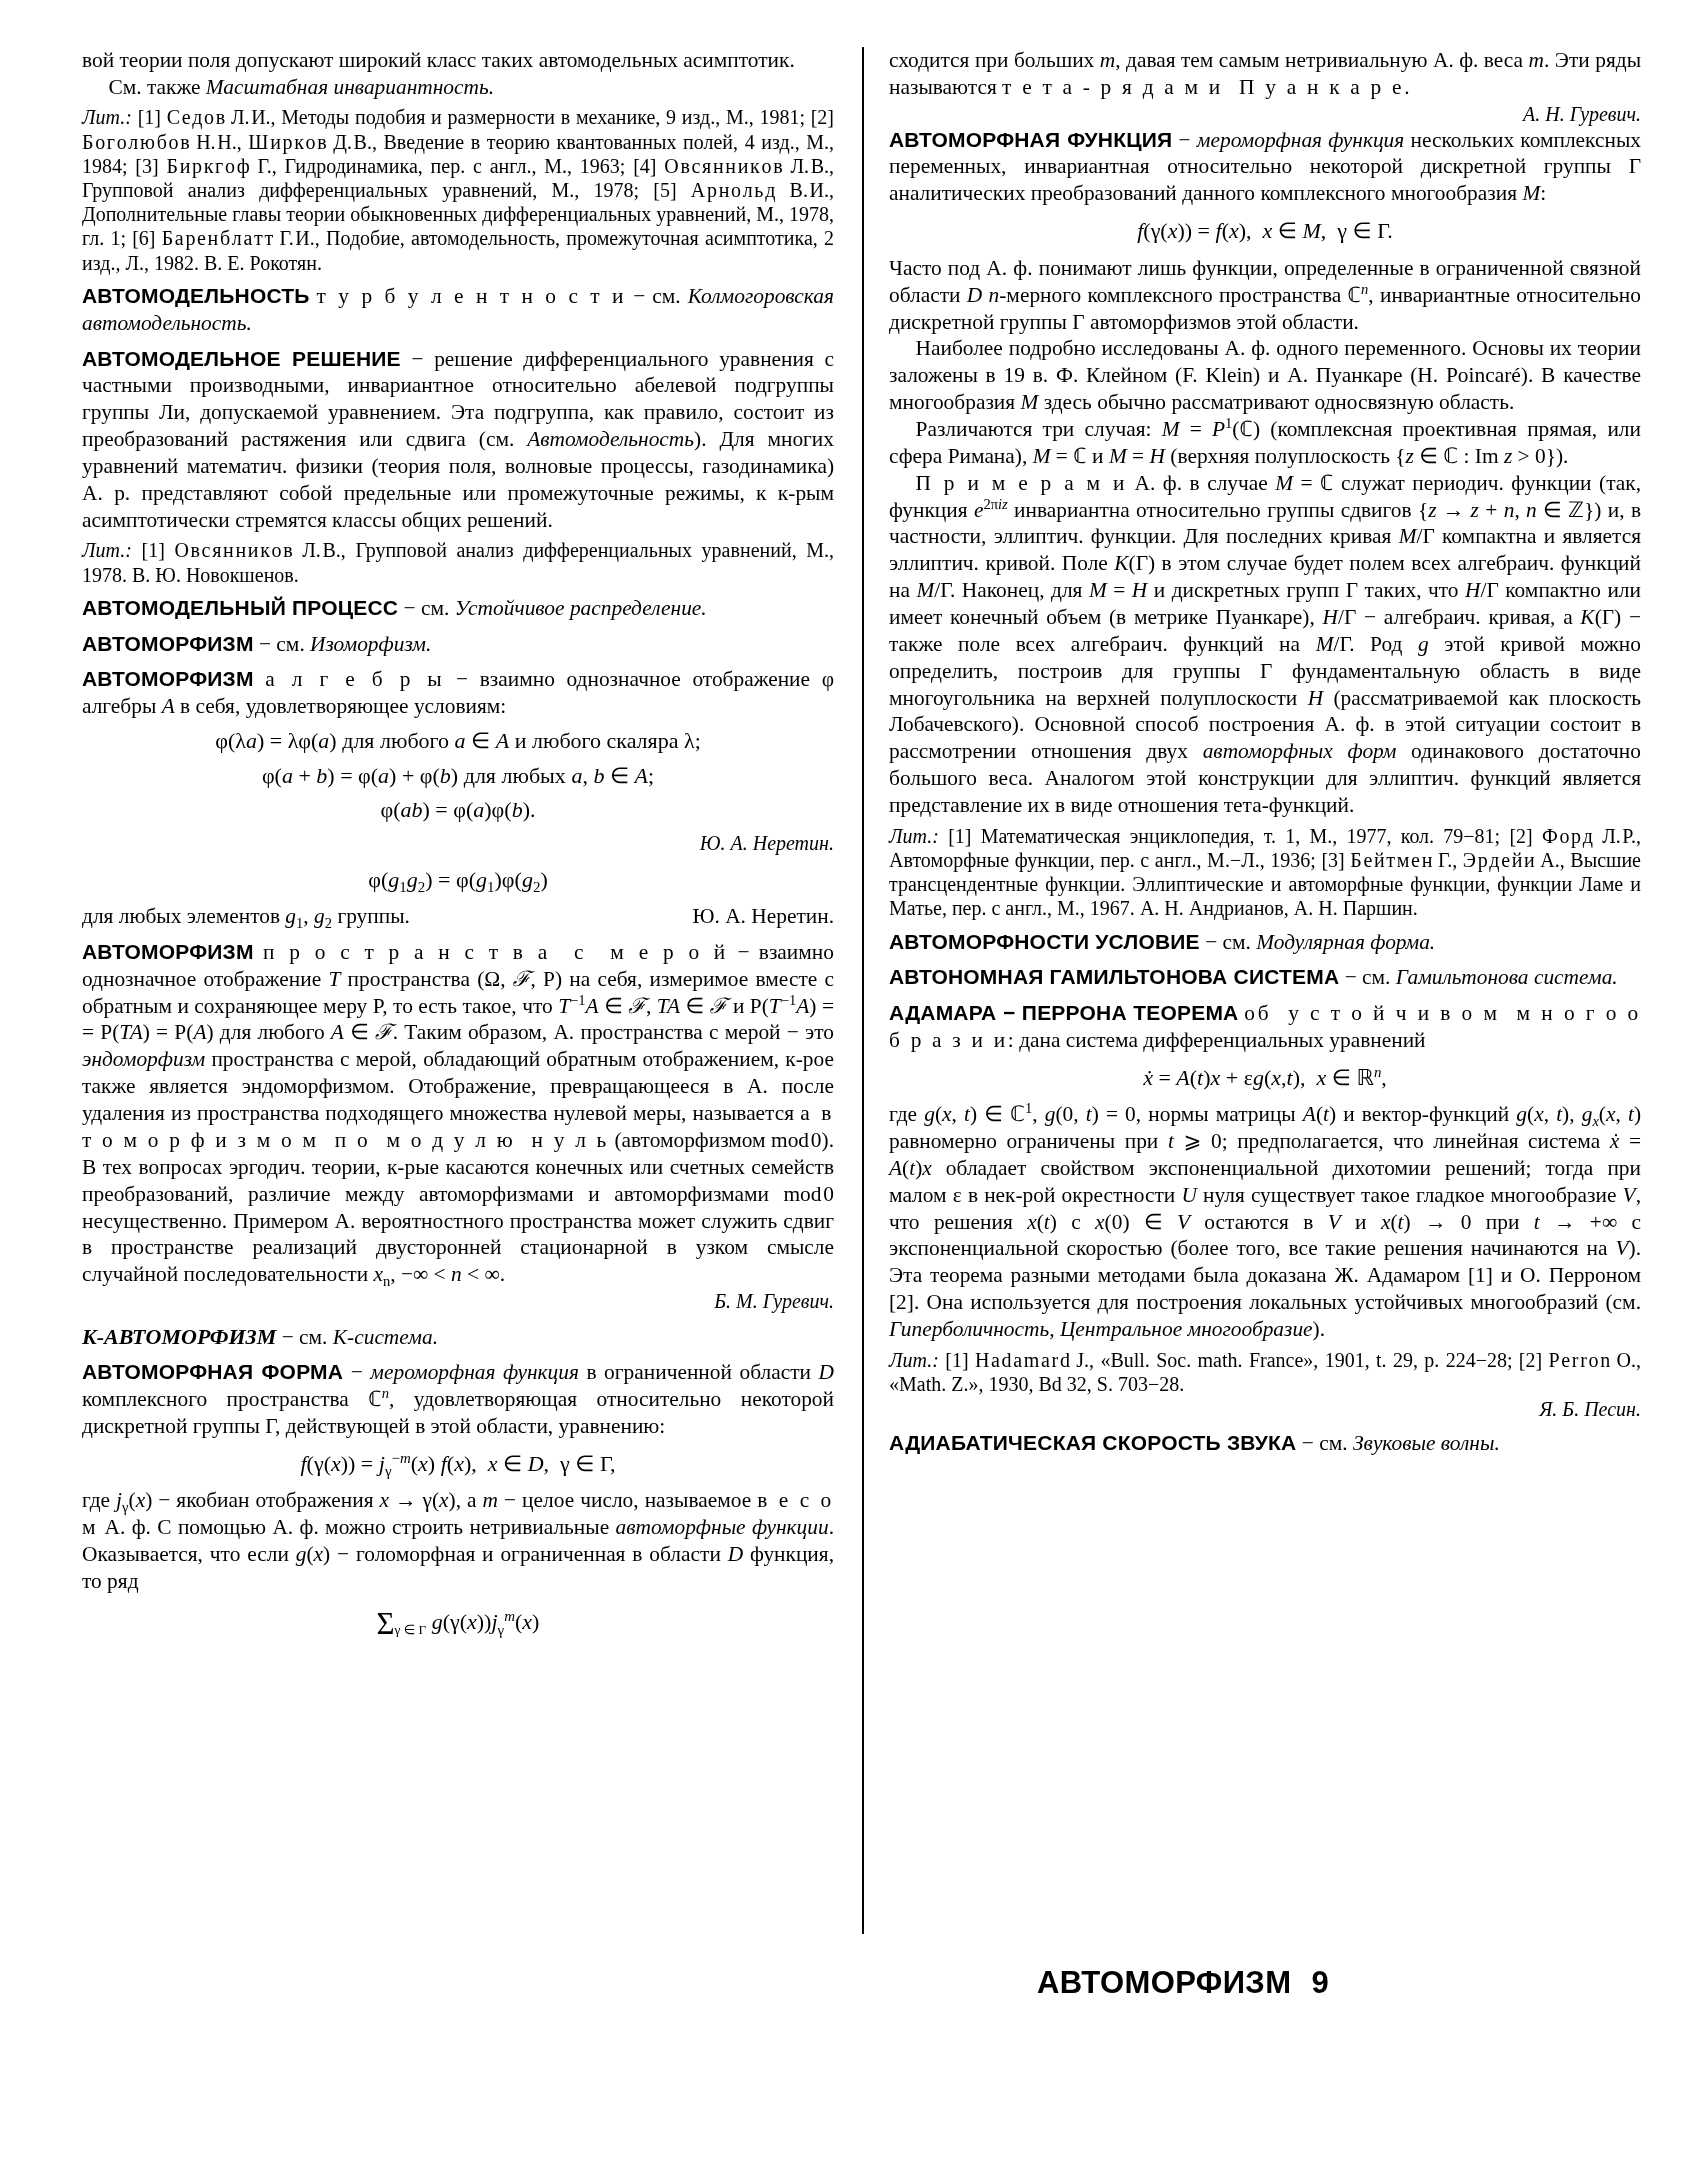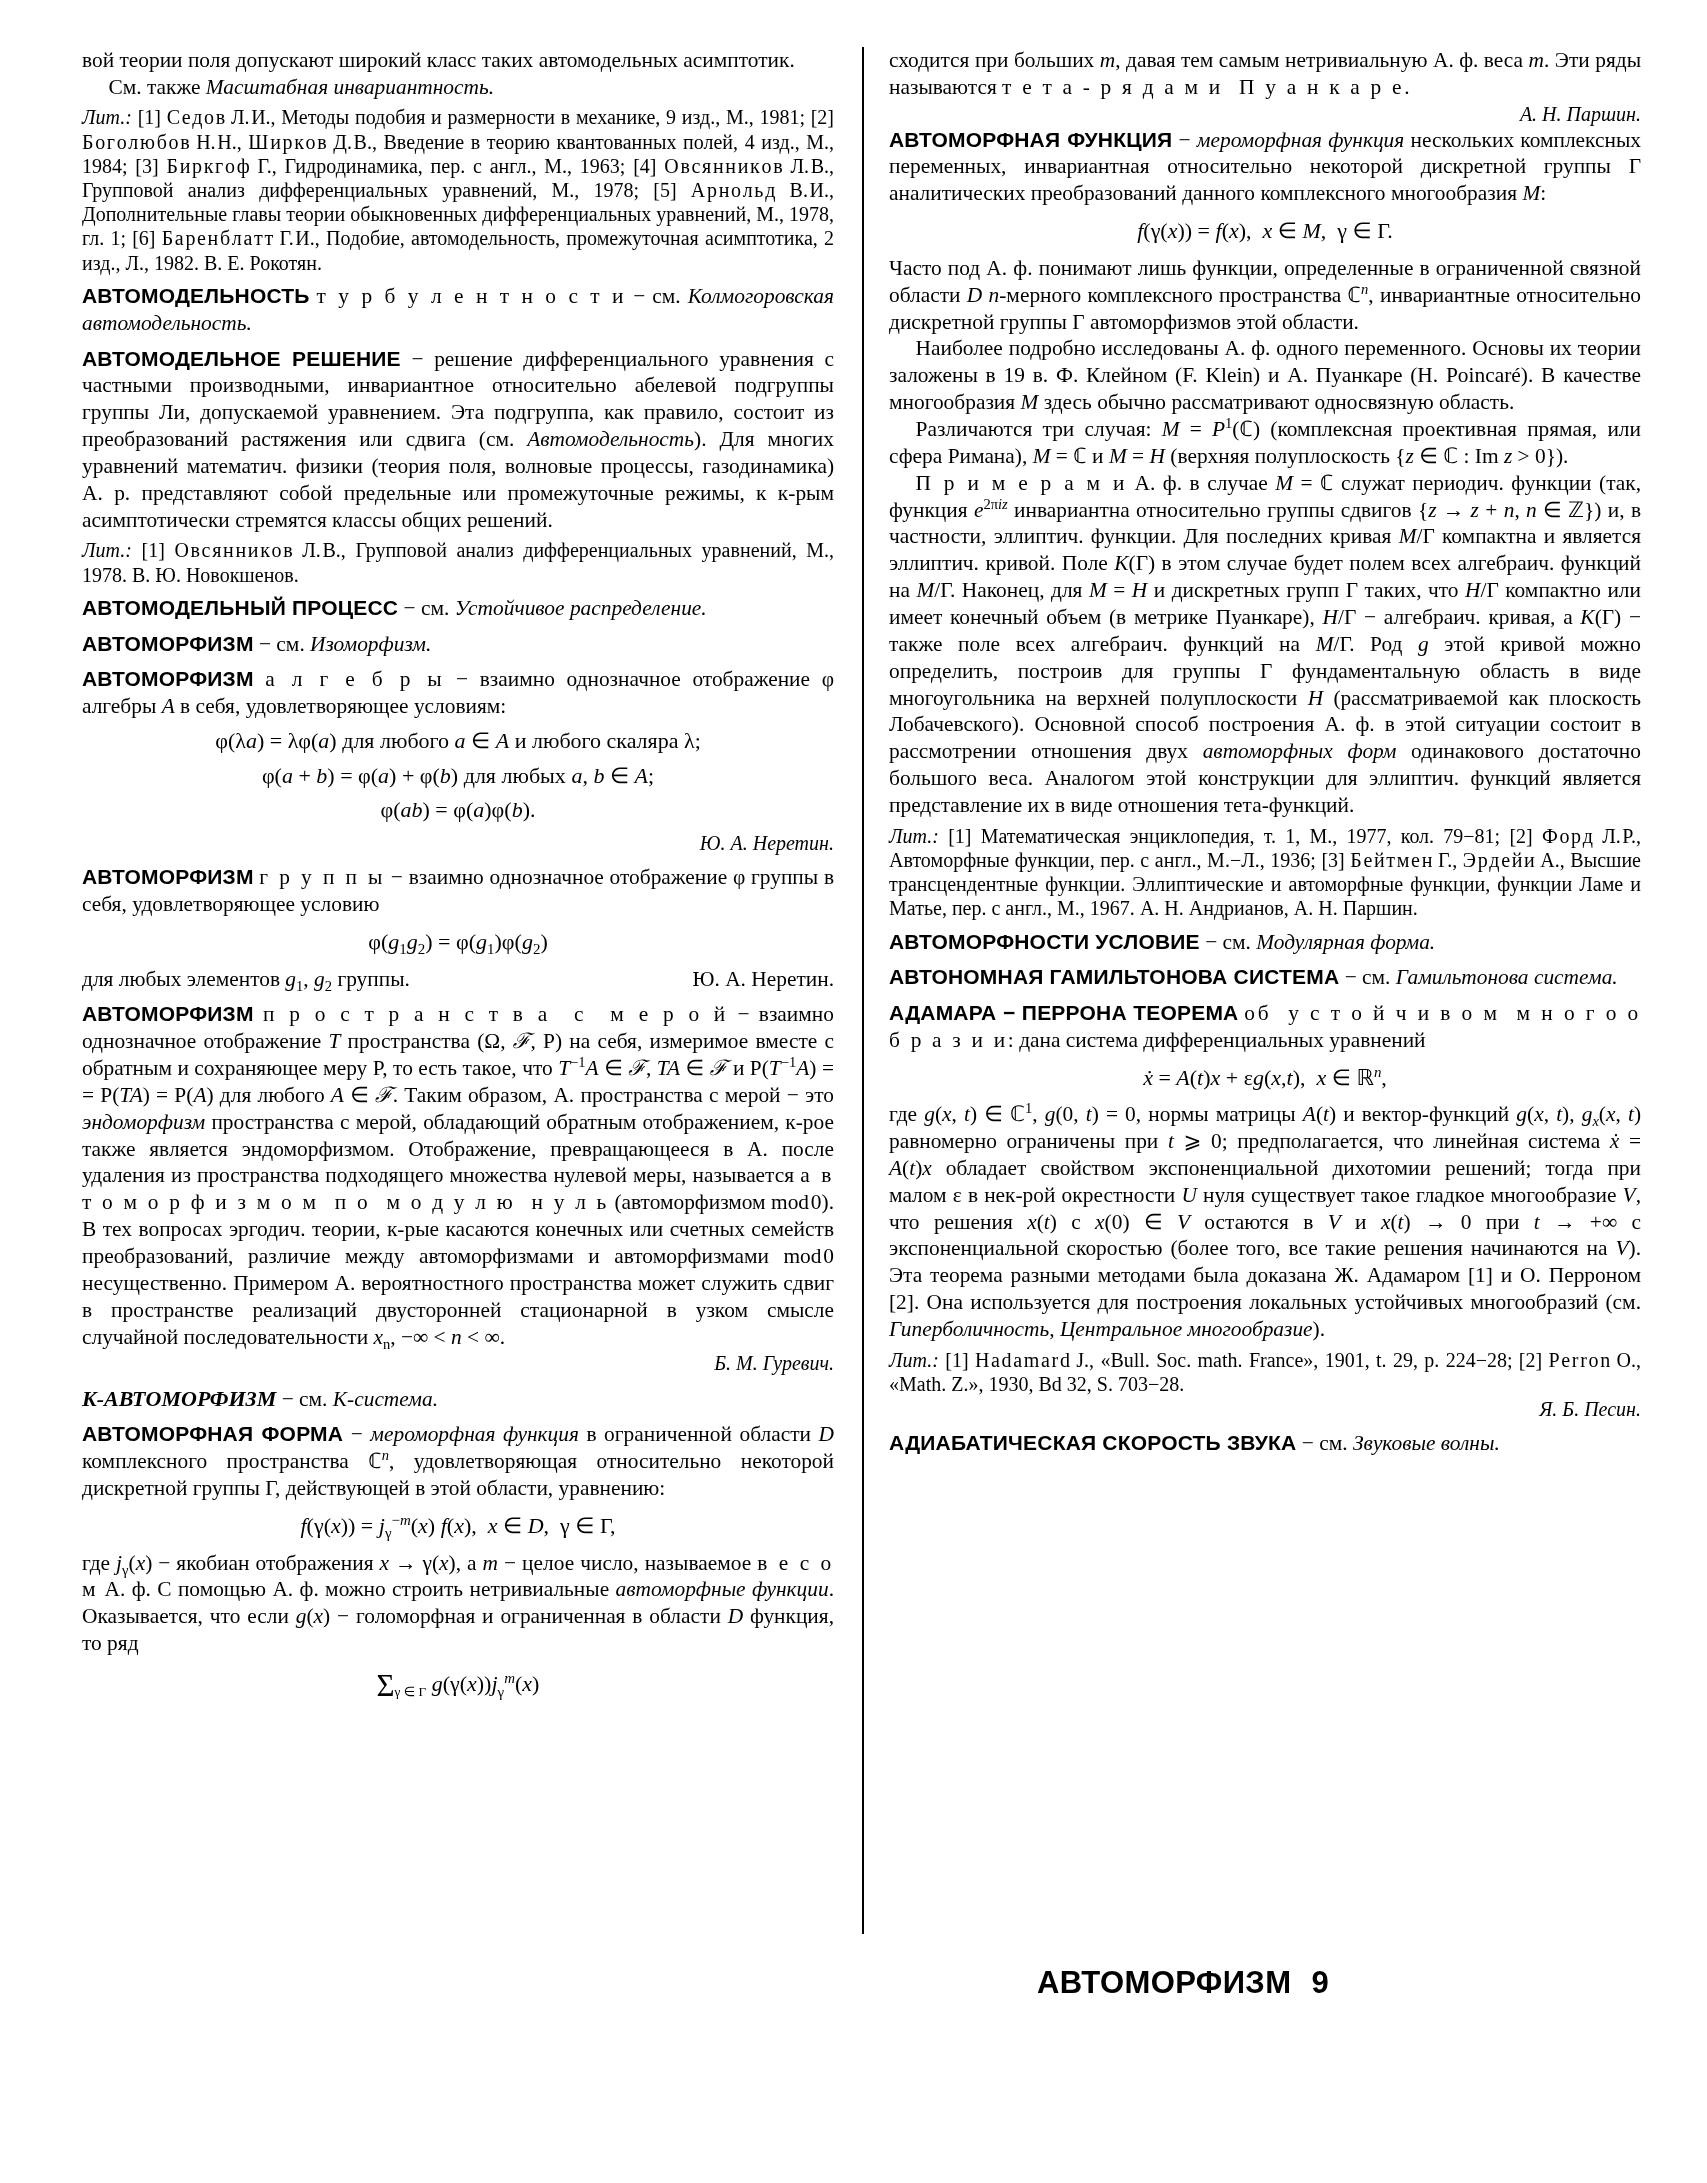--- a/index.html
+++ b/index.html
@@ -147,21 +147,20 @@
       <p class="para entry"><span class="hw">АВТОМОРФИЗМ</span> − см. <i>Изоморфизм.</i></p>
 
       <p class="para entry"><span class="hw">АВТОМОРФИЗМ</span> <span class="sp">а л г е б р ы</span> − взаимно однозначное отображение φ алгебры <span class="mi">A</span> в себя, удовлетворяющее условиям:</p>
 
       <div class="formula tight">φ(λ<span class="mi">a</span>) = λφ(<span class="mi">a</span>) для любого <span class="mi">a</span> ∈ <span class="mi">A</span> и любого скаляра λ;</div>
       <div class="formula tight">φ(<span class="mi">a</span> + <span class="mi">b</span>) = φ(<span class="mi">a</span>) + φ(<span class="mi">b</span>) для любых <span class="mi">a</span>, <span class="mi">b</span> ∈ <span class="mi">A</span>;</div>
       <div class="formula tight">φ(<span class="mi">ab</span>) = φ(<span class="mi">a</span>)φ(<span class="mi">b</span>).</div>
 
       <p class="author">Ю. А. Неретин.</p>
 
-      <p class="para entry"><span class="hw">АВТОМОРФИЗМ</span> <span class="sp">г р у п п ы</span> − взаимно однозначное отображение φ группы в себя, удовлетворяющее условию</p>
 
       <div class="formula">φ(<span class="mi">g</span><sub>1</sub><span class="mi">g</span><sub>2</sub>) = φ(<span class="mi">g</span><sub>1</sub>)φ(<span class="mi">g</span><sub>2</sub>)</div>
 
       <p class="para">для любых элементов <span class="mi">g</span><sub>1</sub>, <span class="mi">g</span><sub>2</sub> группы. <span class="author-inline" style="float:right">Ю. А. Неретин.</span></p>
 
       <p class="para entry"><span class="hw">АВТОМОРФИЗМ</span> <span class="sp">п р о с т р а н с т в а&nbsp; с&nbsp; м е р о й</span> − взаимно однозначное отображение <span class="mi">T</span> пространства (Ω, <span class="mi">ℱ</span>, P) на себя, измеримое вместе с обратным и сохраняющее меру P, то есть такое, что <span class="mi">T</span><sup>−1</sup><span class="mi">A</span> ∈ <span class="mi">ℱ</span>, <span class="mi">TA</span> ∈ <span class="mi">ℱ</span> и P(<span class="mi">T</span><sup>−1</sup><span class="mi">A</span>) = = P(<span class="mi">TA</span>) = P(<span class="mi">A</span>) для любого <span class="mi">A</span> ∈ <span class="mi">ℱ</span>. Таким образом, А. пространства с мерой − это <i>эндоморфизм</i> пространства с мерой, обладающий обратным отображением, к-рое также является эндоморфизмом. Отображение, превращающееся в А. после удаления из пространства подходящего множества нулевой меры, называется <span class="sp">а в т о м о р ф и з м о м&nbsp; п о&nbsp; м о д у л ю&nbsp; н у л ь</span> (автоморфизмом mod 0). В тех вопросах эргодич. теории, к-рые касаются конечных или счетных семейств преобразований, различие между автоморфизмами и автоморфизмами mod 0 несущественно. Примером А. вероятностного пространства может служить сдвиг в пространстве реализаций двусторонней стационарной в узком смысле случайной последовательности <span class="mi">x</span><sub>n</sub>, −∞ &lt; <span class="mi">n</span> &lt; ∞.</p>
 
       <p class="author">Б. М. Гуревич.</p>
 
       <p class="para entry"><span class="hw-it"><i>K</i>-АВТОМОРФИЗМ</span> − см. <i>K-система.</i></p>
@@ -172,21 +171,21 @@
 
       <p class="para">где <span class="mi">j</span><sub>γ</sub>(<span class="mi">x</span>) − якобиан отображения <span class="mi">x</span> → γ(<span class="mi">x</span>), а <span class="mi">m</span> − целое число, называемое <span class="sp">в е с о м</span> А.&nbsp;ф. С помощью А.&nbsp;ф. можно строить нетривиальные <i>автоморфные функции</i>. Оказывается, что если <span class="mi">g</span>(<span class="mi">x</span>) − голоморфная и ограниченная в области <span class="mi">D</span> функция, то ряд</p>
 
       <div class="formula"><span class="bigsum">Σ</span><span class="ssub">γ ∈ Γ</span> <span class="mi">g</span>(γ(<span class="mi">x</span>))<span class="mi">j</span><sub>γ</sub><sup><span class="mi">m</span></sup>(<span class="mi">x</span>)</div>
 
     </div>
 
     <div class="col col-right">
 
       <p class="para">сходится при больших <span class="mi">m</span>, давая тем самым нетривиальную А.&nbsp;ф. веса <span class="mi">m</span>. Эти ряды называются <span class="sp">т е т а - р я д а м и&nbsp; П у а н к а р е.</span></p>
-      <p class="author">А. Н. Паршин.</p>
+      <p class="author">А. Н. Гуревич.</p>
 
       <p class="para"><span class="hw">АВТОМОРФНАЯ ФУНКЦИЯ</span> − <i>мероморфная функция</i> нескольких комплексных переменных, инвариантная относительно некоторой дискретной группы Γ аналитических преобразований данного комплексного многообразия <span class="mi">M</span>:</p>
 
       <div class="formula"><span class="mi">f</span>(γ(<span class="mi">x</span>)) = <span class="mi">f</span>(<span class="mi">x</span>),&nbsp; <span class="mi">x</span> ∈ <span class="mi">M</span>,&nbsp; γ ∈ Γ.</div>
 
       <p class="para">Часто под А.&nbsp;ф. понимают лишь функции, определенные в ограниченной связной области <span class="mi">D</span> <span class="mi">n</span>-мерного комплексного пространства ℂ<sup><span class="mi">n</span></sup>, инвариантные относительно дискретной группы Γ автоморфизмов этой области.</p>
 
       <p class="para indent">Наиболее подробно исследованы А.&nbsp;ф. одного переменного. Основы их теории заложены в 19 в. Ф. Клейном (F.&nbsp;Klein) и А. Пуанкаре (H.&nbsp;Poincaré). В качестве многообразия <span class="mi">M</span> здесь обычно рассматривают односвязную область.</p>
 
       <p class="para indent">Различаются три случая: <span class="mi">M</span> = <span class="mi">P</span><sup>1</sup>(ℂ) (комплексная проективная прямая, или сфера Римана), <span class="mi">M</span> = ℂ и <span class="mi">M</span> = <span class="mi">H</span> (верхняя полуплоскость {<span class="mi">z</span> ∈ ℂ : Im <span class="mi">z</span> &gt; 0}).</p>

